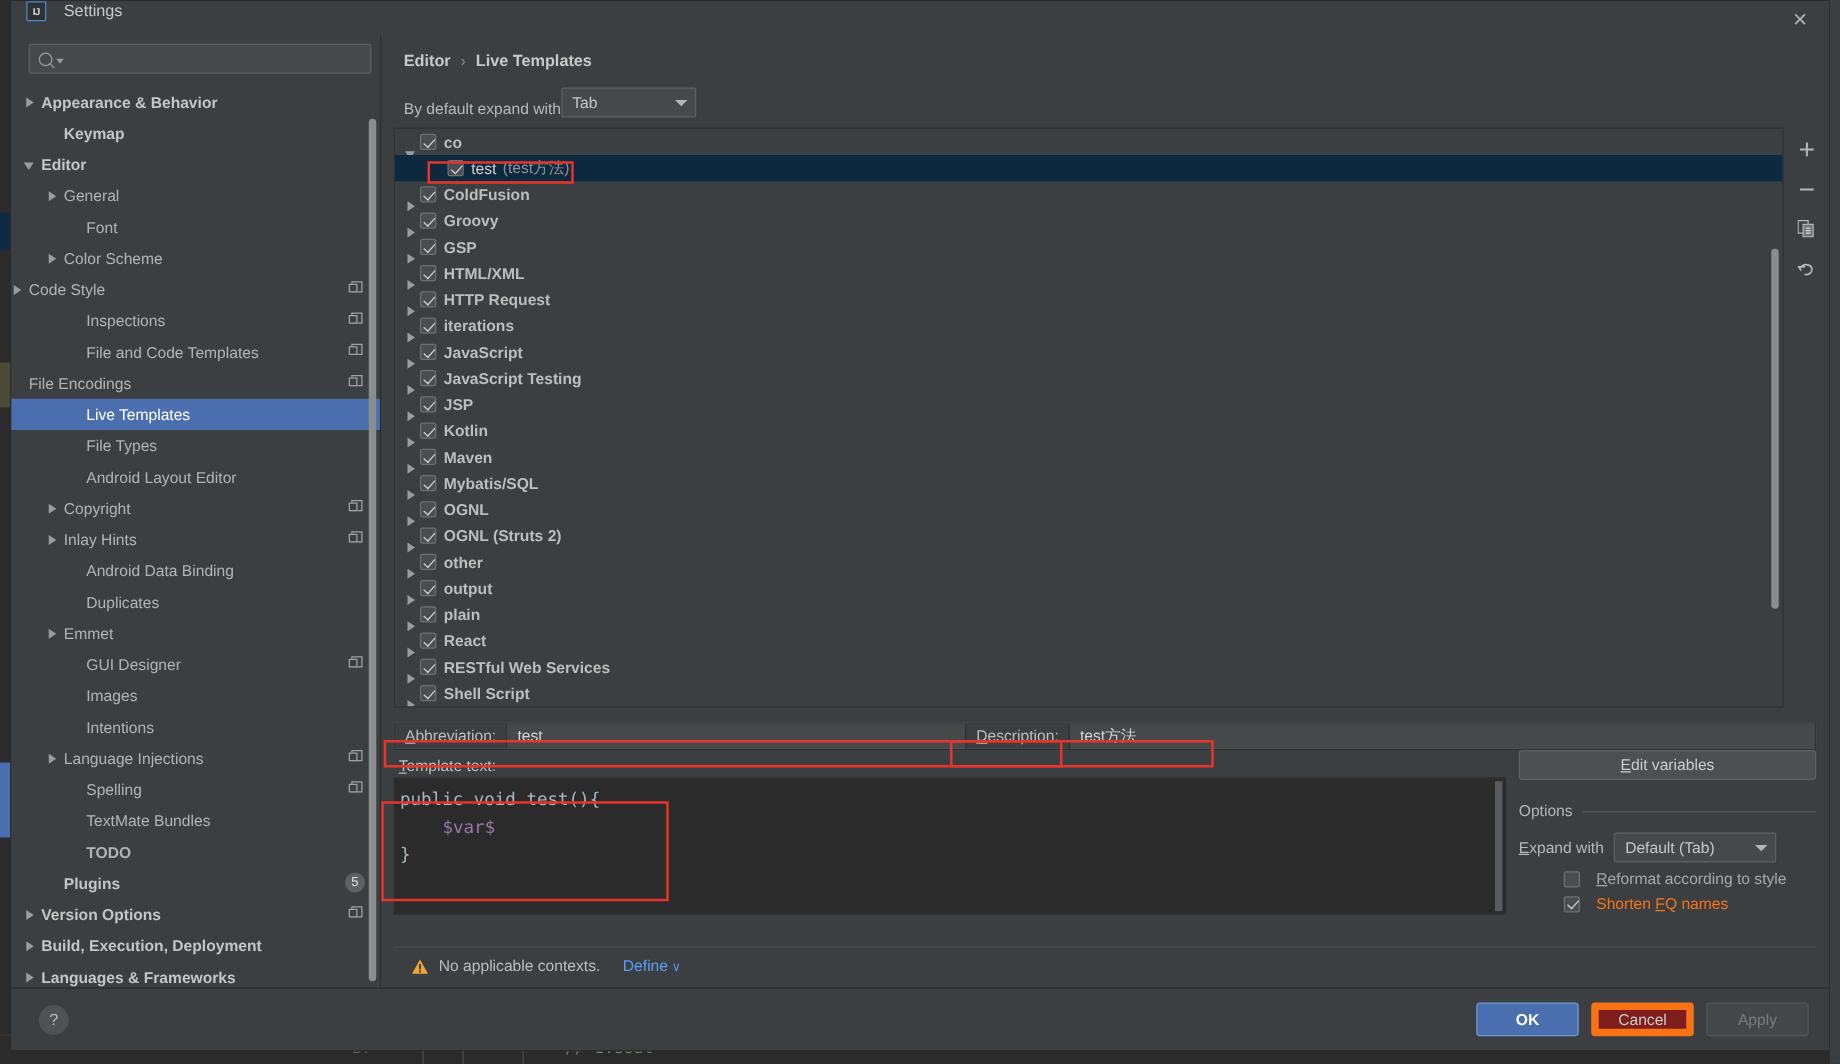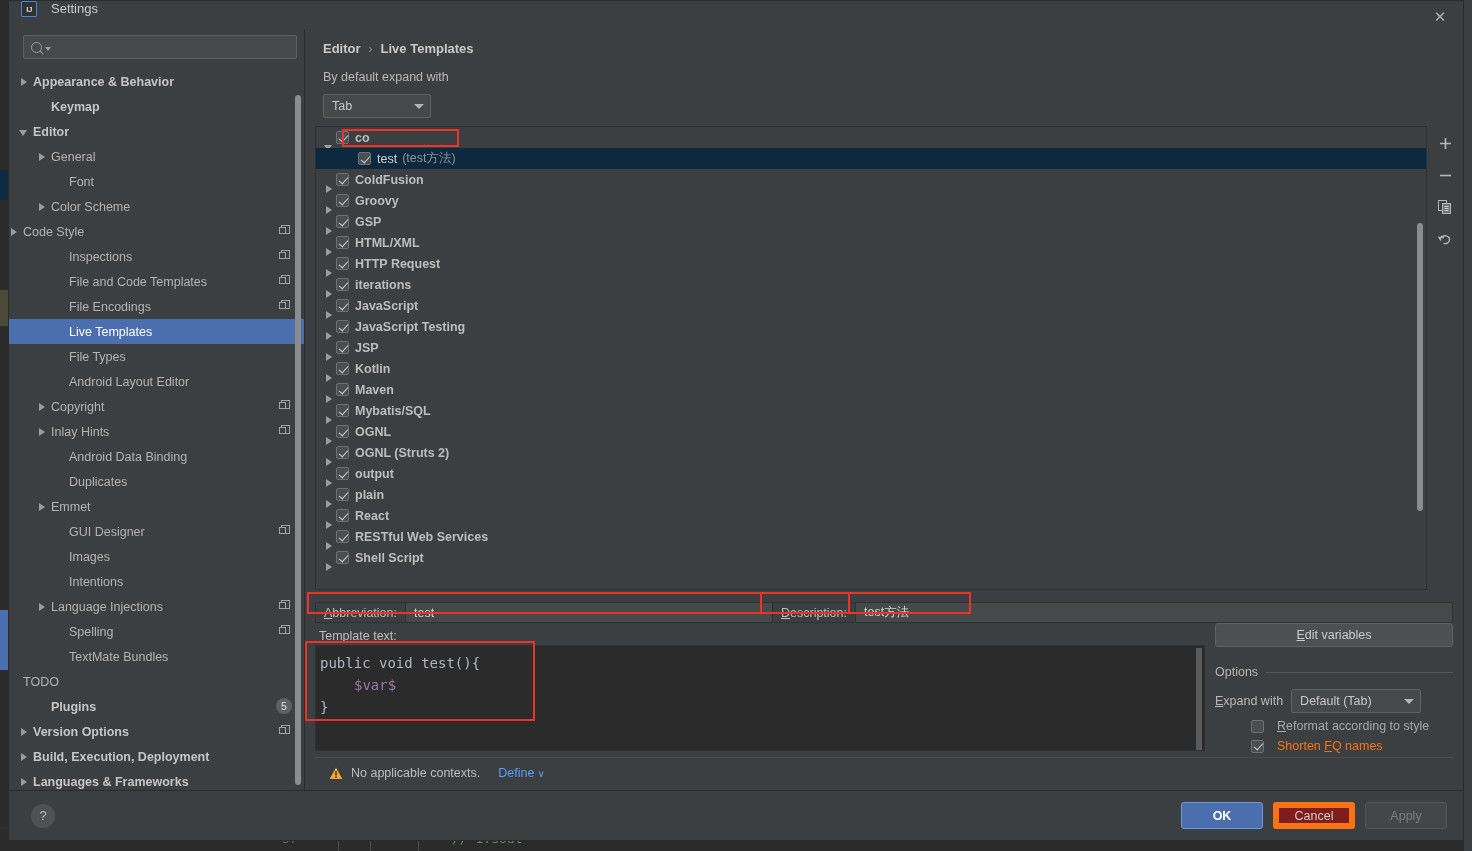--- a/index.html
+++ b/index.html
@@ -173,23 +173,22 @@
     flex: 1 1 auto; display: flex; flex-direction: column;
     background: #3c3f41; min-width: 0; position: relative;
   }
   .breadcrumb {
     padding: 12px 0 0 18px; font-size: 13px; font-weight: bold; color: #c9c9c9;
     display: flex; align-items: center; gap: 8px;
   }
   .breadcrumb .sep { color: #8a8d8f; font-weight: normal; font-size: 12px;}
 
   .expand-row {
-    display: flex; align-items: flex-start; gap: 10px;
+    display: flex; align-items: flex-end; 
     padding: 14px 0 8px 18px;
-    flex-direction: column;
   }
   .expand-row .lbl { font-size: 12.5px; color: #b8b8b8; }
   .combo {
     height: 24px; min-width: 108px; background: #45494a;
     border: 1px solid #5e6163; border-radius: 2px;
     display: flex; align-items: center; padding: 0 6px 0 8px;
     color: #c7c7c7; font-size: 12.5px; cursor: pointer;
     justify-content: space-between; gap: 14px;
   }
   .combo .arrow-dn {
@@ -417,21 +416,21 @@
             </span>
           </div>
           <div class="tree-row" style="padding-left: 46px;">
             <span class="arrow "></span>
             <span class="tr-label">File and Code Templates</span>
             <span class="cfg-icon">
               <span class="r1"></span>
               <span class="r2"></span>
             </span>
           </div>
-          <div class="tree-row" style="padding-left: 46px;">
+          <div class="tree-row" style="">
             <span class="arrow "></span>
             <span class="tr-label">File Encodings</span>
             <span class="cfg-icon">
               <span class="r1"></span>
               <span class="r2"></span>
             </span>
           </div>
           <div class="tree-row sel" style="padding-left: 46px;">
             <span class="arrow "></span>
             <span class="tr-label">Live Templates</span>
@@ -501,21 +500,21 @@
             <span class="tr-label">Spelling</span>
             <span class="cfg-icon">
               <span class="r1"></span>
               <span class="r2"></span>
             </span>
           </div>
           <div class="tree-row" style="padding-left: 46px;">
             <span class="arrow "></span>
             <span class="tr-label">TextMate Bundles</span>
           </div>
-          <div class="tree-row" style="">
+          <div class="tree-row" style="padding-left: 46px; font-weight: bold;">
             <span class="arrow "></span>
             <span class="tr-label">TODO</span>
           </div>
           <div class="tree-row bold" style="padding-left: 28px;">
             <span class="arrow "></span>
             <span class="tr-label">Plugins</span>
             <span class="badge">5</span>
           </div>
           <div class="tree-row bold" style="padding-left: 10px;">
             <span class="arrow closed"></span>
@@ -629,20 +628,25 @@
               </div>
               <div class="lrow">
                 <span class="larrow closed"></span>
                 <span class="cbx checked"></span>
                 <span class="ltext">OGNL</span>
               </div>
               <div class="lrow">
                 <span class="larrow closed"></span>
                 <span class="cbx checked"></span>
                 <span class="ltext">OGNL (Struts 2)</span>
+              </div>
+              <div class="lrow">
+                <span class="larrow closed"></span>
+                <span class="cbx checked"></span>
+                <span class="ltext">other</span>
               </div>
               <div class="lrow">
                 <span class="larrow closed"></span>
                 <span class="cbx checked"></span>
                 <span class="ltext">output</span>
               </div>
               <div class="lrow">
                 <span class="larrow closed"></span>
                 <span class="cbx checked"></span>
                 <span class="ltext">plain</span>

